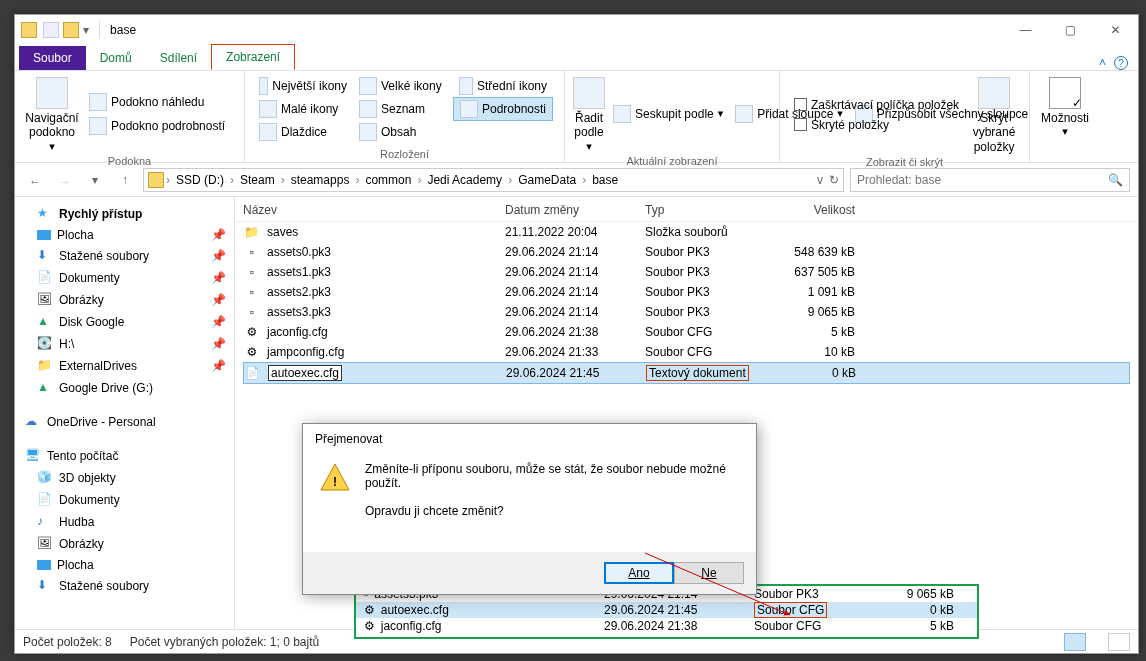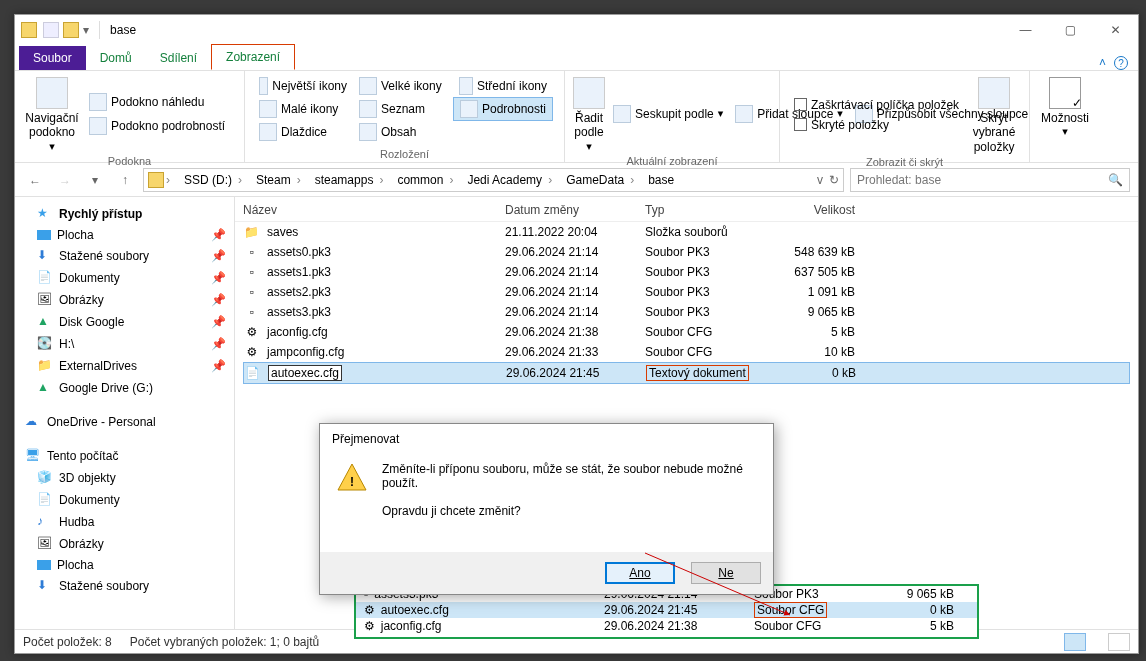--- a/index.html
+++ b/index.html
@@ -26,21 +26,21 @@
 .rbtn-big .glyph { width: 32px; height: 32px; margin: 0 auto 2px; border: 1px solid #ccc; background: #eaf2fb; }
 .rbtn-row { display: flex; align-items: center; gap: 4px; font-size: 11px; padding: 2px 6px; white-space: nowrap; }
 .rbtn-row.icon-before::before { content: ""; width: 16px; height: 16px; background: #eaf2fb; border: 1px solid #bcd; display: inline-block; }
 .rbtn-row.sel { background: #cde6f7; border: 1px solid #7fb7e9; }
 .check { width: 13px; height: 13px; border: 1px solid #666; display: inline-flex; align-items: center; justify-content: center; font-size: 10px; }
 .check.on::after { content: "✓"; }
 .checkrow-hl { border: 1px solid #d83b01; padding: 1px 4px; }
 .address { height: 34px; display: flex; align-items: center; gap: 6px; padding: 0 8px; border-bottom: 1px solid #e1e1e1; }
 .navbtn { width: 24px; height: 24px; border-radius: 2px; display: flex; align-items: center; justify-content: center; color: #666; }
 .crumbs { flex: 1; height: 24px; border: 1px solid #ccc; display: flex; align-items: center; padding: 0 4px; gap: 2px; overflow: hidden; }
-.crumbs .seg { padding: 0 4px; white-space: nowrap; margin-left: 8px; }
+.crumbs .seg { padding: 0 4px; white-space: nowrap; }
 .crumbs .sep { color: #888; }
 .searchbox { width: 280px; height: 24px; border: 1px solid #ccc; display: flex; align-items: center; padding: 0 6px; color: #777; }
 .searchbox .glass { margin-left: auto; }
 .content { flex: 1; display: flex; overflow: hidden; position: relative; }
 .nav { width: 220px; border-right: 1px solid #e1e1e1; overflow-y: auto; padding: 6px 4px; }
 .nav-item { display: flex; align-items: center; gap: 6px; padding: 3px 4px 3px 18px; }
 .nav-item .ico { width: 16px; height: 16px; display: inline-block; }
 .nav-item .pin { margin-left: auto; color: #888; }
 .nav-sep { height: 12px; }
 .ico.star { color: #3aa0e9; }
@@ -56,27 +56,27 @@
 .row { display: flex; align-items: center; padding: 2px 0; }
 .row .ic { width: 18px; height: 16px; display: inline-flex; align-items: center; justify-content: center; }
 .row.sel { background: #cde6f7; border: 1px solid #7fb7e9; }
 .rename-box { border: 1px solid #333; background: #fff; padding: 0 2px; }
 .type-hl { border: 1px solid #d83b01; padding: 0 2px; }
 .status { height: 24px; border-top: 1px solid #e1e1e1; display: flex; align-items: center; padding: 0 8px; gap: 18px; font-size: 11px; color: #333; }
 .status .spacer { flex: 1; }
 .viewbtn { width: 22px; height: 18px; border: 1px solid #ccc; margin-left: 4px; }
 .viewbtn.active { background: #cde6f7; border-color: #7fb7e9; }
 
-.dialog { position: absolute; left: 319px; top: 423px; width: 455px; background: #fff; border: 1px solid #888; box-shadow: 2px 2px 14px rgba(0,0,0,.35); z-index: 20; }
+.dialog { position: absolute; left: 302px; top: 423px; width: 455px; background: #fff; border: 1px solid #888; box-shadow: 2px 2px 14px rgba(0,0,0,.35); z-index: 20; }
 .dialog .dlg-title { padding: 8px 12px; font-size: 12px;}
 .dialog .dlg-body { padding: 8px 16px 20px 16px; display: flex; gap: 14px; }
 .dialog .warn { width: 32px; height: 32px; }
 .dialog .warn svg { width: 32px; height: 32px; }
 .dialog .dlg-text p { margin-bottom: 14px; }
-.dialog .dlg-buttons { background: #f0f0f0; padding: 10px 12px; display: flex; justify-content: flex-end; gap: 16px; }
+.dialog .dlg-buttons { background: #f0f0f0; padding: 10px 12px; display: flex; justify-content: flex-end; gap: 0; }
 .dialog button { width: 70px; height: 22px; border: 1px solid #adadad; background: #e1e1e1; }
 .dialog button.primary { border: 2px solid #0078d7; background: #e5f1fb; }
 
 .inset { position: absolute; left: 354px; top: 584px; width: 625px; height: 55px; border: 2px solid #1aa04b; background: #fff; z-index: 10; font-size: 11px; }
 .inset .irow { display: flex; align-items: center; padding: 1px 8px; }
 .inset .irow.sel { background: #cde6f7; }
 .inset .c1 { width: 240px; display: flex; align-items: center; gap: 6px; }
 .inset .c2 { width: 150px; }
 .inset .c3 { width: 120px; }
 .inset .c4 { width: 80px; text-align: right; }

